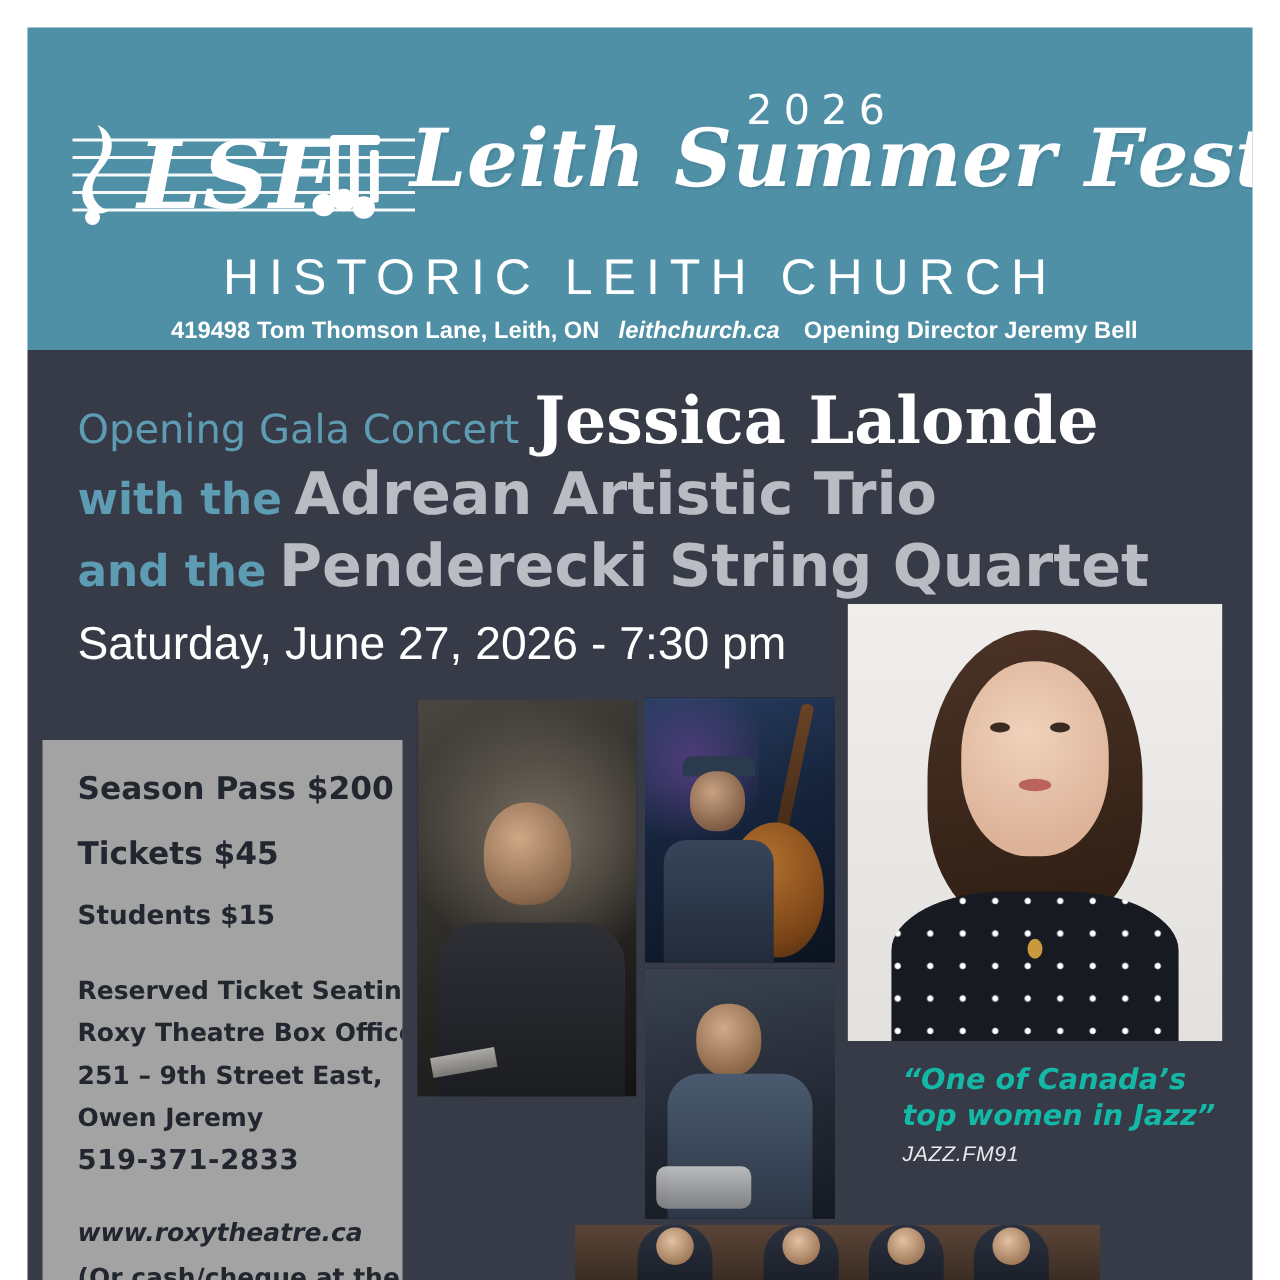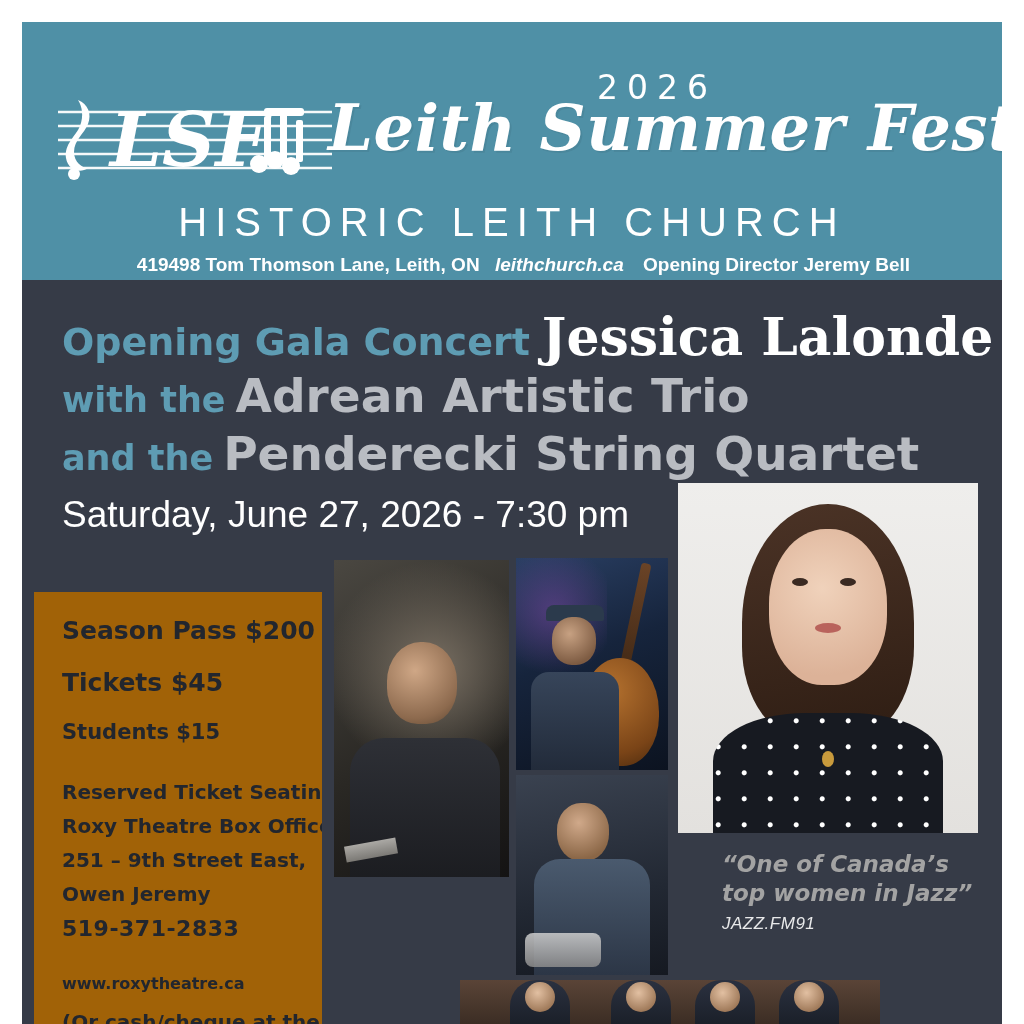--- a/index.html
+++ b/index.html
@@ -107,22 +107,22 @@
 
   .headline1 {
     position: absolute;
     left: 40px;
     top: 26px;
     white-space: nowrap;
   }
   .headline1 .teal {
     color: #5e9cb3;
     font-family: "DejaVu Sans", sans-serif;
-    font-weight: 700;
-    font-size: 38px;
+    font-weight: 400;
+    font-size: 32px;
   }
   .headline1 .name {
     color: #ffffff;
     font-family: "DejaVu Serif", serif;
     font-weight: 700;
     font-size: 52px;
     margin-left: 12px;
   }
   .headline2 {
     position: absolute;
@@ -159,40 +159,40 @@
     white-space: nowrap;
   }
 
   
   .price-panel {
     position: absolute;
     left: 12px;
     top: 312px;
     width: 288px;
     height: 432px;
-    background: #a16207;
+    background: #a3a3a3;
     overflow: hidden;
   }
   .price-panel .p {
     position: absolute;
     left: 28px;
     color: #22262e;
     font-family: "DejaVu Sans", sans-serif;
     font-weight: 700;
     white-space: nowrap;
   }
   .pr1 { top: 24px; font-size: 25px; }
   .pr2 { top: 76px; font-size: 25px; }
   .pr3 { top: 128px; font-size: 21px; }
   .rs1 { top: 188px; font-size: 20px; }
   .rs2 { top: 222px; font-size: 20px; }
   .rs3 { top: 256px; font-size: 20px; }
   .rs4 { top: 290px; font-size: 20px; }
   .rs5 { top: 324px; font-size: 22px; letter-spacing: 0.5px; }
-  .web { top: 382px; font-size: 16px; }
+  .web { top: 382px; font-size: 20px; font-style: italic; }
   .cash { top: 418px; font-size: 20px; }
 
   
   .photo {
     position: absolute;
     overflow: hidden;
     background: #1c1f26;
   }
   .ph-piano {
     left: 312px;
@@ -385,21 +385,21 @@
   .quartet-art .p4 { left: 76%; }
 
   
   .quote-block {
     position: absolute;
     left: 700px;
     top: 570px;
     width: 270px;
   }
   .quote-text {
-    color: #a3a3a3;
+    color: #14b8a6;
     font-family: "DejaVu Sans", sans-serif;
     font-weight: 700;
     font-style: italic;
     font-size: 23px;
     line-height: 1.25;
   }
   .quote-src {
     margin-top: 6px;
     color: #e8e9ea;
     font-family: "Liberation Sans", sans-serif;

